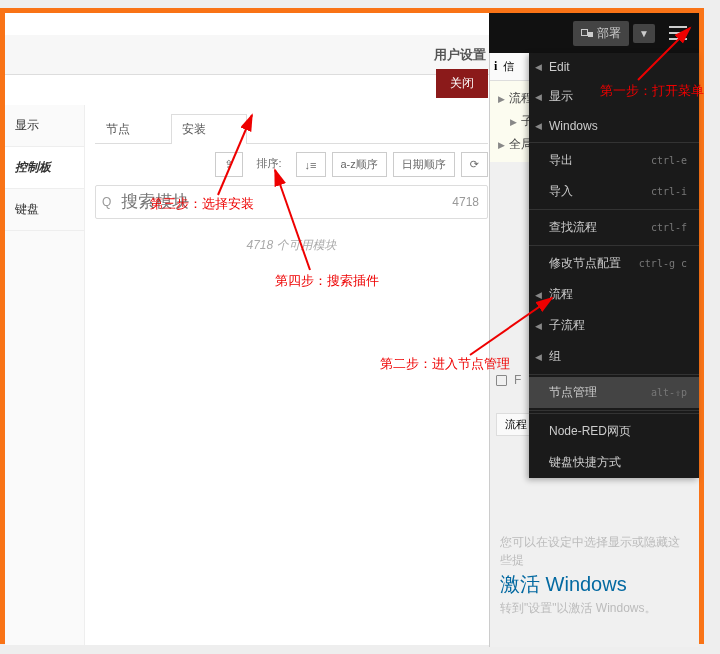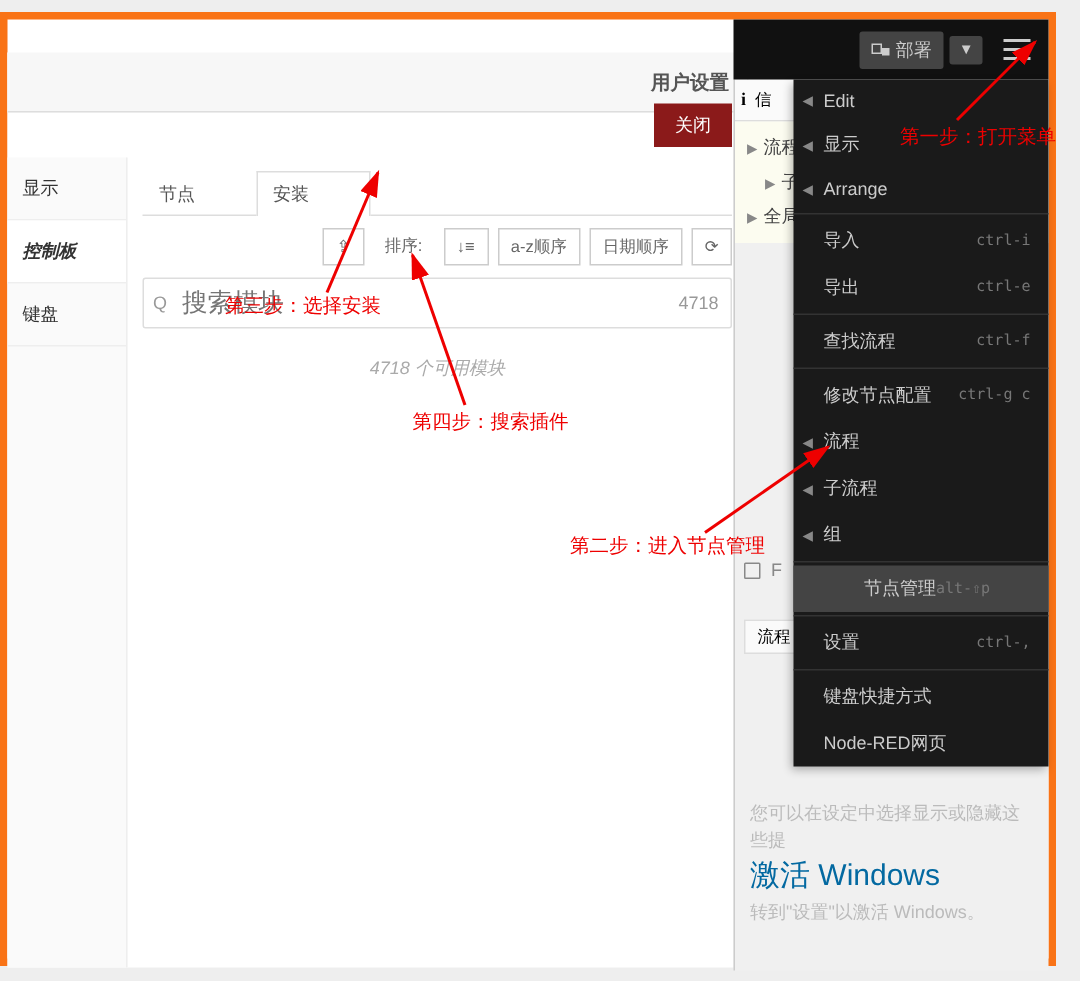--- a/index.html
+++ b/index.html
@@ -49,21 +49,21 @@
   .tree-item { padding:3px 4px; display:flex; align-items:center; gap:4px; color:#444;}
   .tree-caret { font-size:9px; color:#888;}
   .flow-label { position:absolute; left:6px; top:360px; background:#fafafa; border:1px solid #ddd; padding:3px 8px; font-size:11px;}
   .flow-id { position:absolute; left:60px; top:362px; font-size:11px; color:#c08060; }
   .watermark { position:absolute; bottom:30px; left:10px; right:10px; color:#bbb; font-size:12px; line-height:1.5;}
   .watermark .big { font-size:20px; color:#0369a1;}
   
   
   .menu { position:absolute; right:0; top:40px; width:170px; background:#1a1a1a; color:#ccc; z-index:20; font-size:12px; box-shadow:-2px 2px 6px rgba(0,0,0,0.3);}
   .menu-item { display:flex; align-items:center; justify-content:space-between; padding:7px 12px 7px 20px; cursor:pointer; position:relative;}
-  .menu-item.sel { background:#444;justify-content:center;}
+  .menu-item.sel { background:#444;}
   .menu-sep { height:1px; background:#333; margin:2px 0;}
   .menu-left-caret { position:absolute; left:6px; font-size:9px; color:#888;}
   .menu-short { color:#777; font-size:10px; font-family:monospace;}
   
   
   .anno { position:absolute; z-index:50; color:#e00; font-size:13px; pointer-events:none;}
   svg.arrows { position:absolute; left:0; top:0; z-index:49; pointer-events:none;}
   
   .deploy-icon{ display:inline-block; width:12px;height:8px; position:relative;}
   .deploy-icon::before{content:"";position:absolute;left:0;top:0;width:5px;height:5px;border:1px solid #ccc;}
@@ -161,31 +161,31 @@
         <span>Edit</span>
         <span></span>
       </div>
     <div class="menu-item">
         <span class="menu-left-caret">◀</span>
         <span>显示</span>
         <span></span>
       </div>
     <div class="menu-item">
         <span class="menu-left-caret">◀</span>
-        <span>Arrange</span>
-        <span></span>
-      </div>
-    <div class="menu-sep"></div>
+        <span>Windows</span>
+        <span></span>
+      </div>
+    <div class="menu-sep"></div>
+    <div class="menu-item">
+        <span>导出</span>
+        <span class="menu-short">ctrl-e</span>
+      </div>
     <div class="menu-item">
         <span>导入</span>
         <span class="menu-short">ctrl-i</span>
-      </div>
-    <div class="menu-item">
-        <span>导出</span>
-        <span class="menu-short">ctrl-e</span>
       </div>
     <div class="menu-sep"></div>
     <div class="menu-item">
         <span>查找流程</span>
         <span class="menu-short">ctrl-f</span>
       </div>
     <div class="menu-sep"></div>
     <div class="menu-item">
         <span>修改节点配置</span>
         <span class="menu-short">ctrl-g c</span>
@@ -204,31 +204,27 @@
         <span class="menu-left-caret">◀</span>
         <span>组</span>
         <span></span>
       </div>
     <div class="menu-sep"></div>
     <div class="menu-item sel">
         <span>节点管理</span>
         <span class="menu-short">alt-⇧p</span>
       </div>
     <div class="menu-sep"></div>
-    <div class="menu-item">
-        <span>设置</span>
-        <span class="menu-short">ctrl-,</span>
-      </div>
-    <div class="menu-sep"></div>
+    <div class="menu-sep"></div>
+    <div class="menu-item">
+        <span>Node-RED网页</span>
+        <span></span>
+      </div>
     <div class="menu-item">
         <span>键盘快捷方式</span>
-        <span></span>
-      </div>
-    <div class="menu-item">
-        <span>Node-RED网页</span>
         <span></span>
       </div>
   </div>
 
 </div>
 
 <svg class="arrows" width="720" height="654">
   <defs>
     <marker id="ah" markerWidth="10" markerHeight="10" refX="8" refY="3" orient="auto">
       <path d="M0,0 L9,3 L0,6 Z" fill="#e00"></path>

